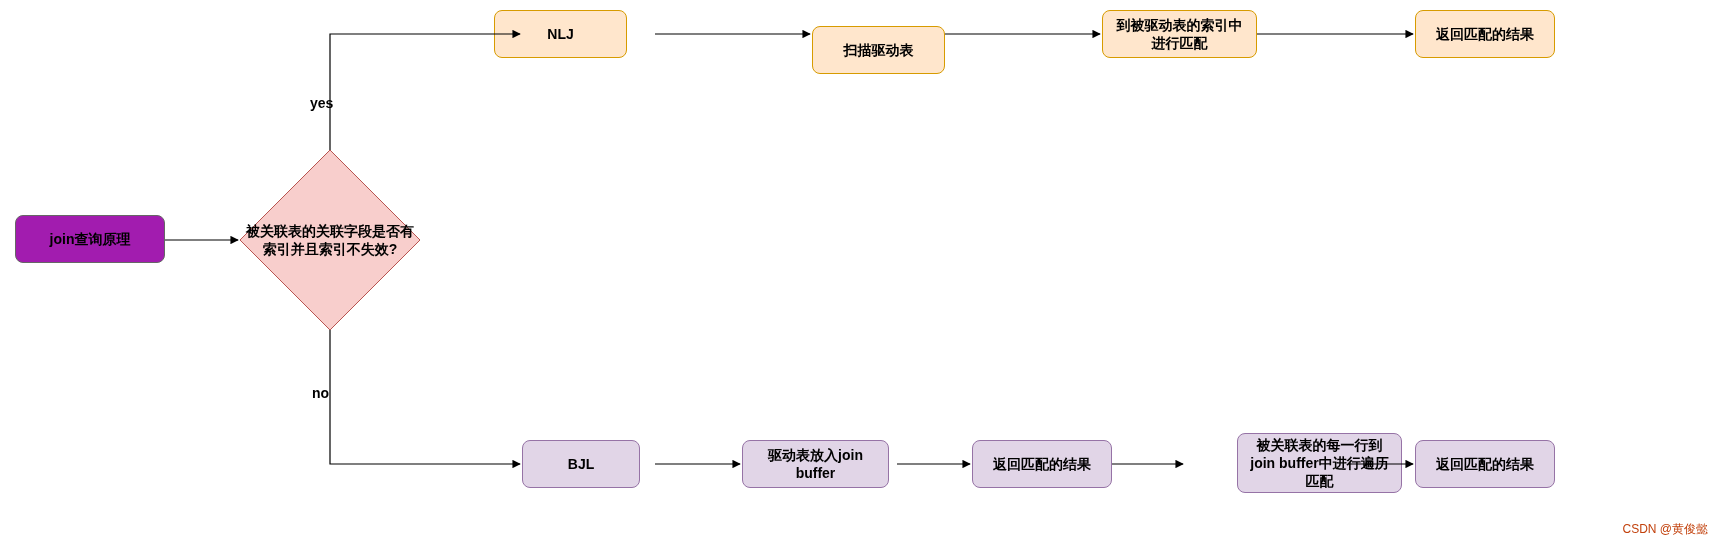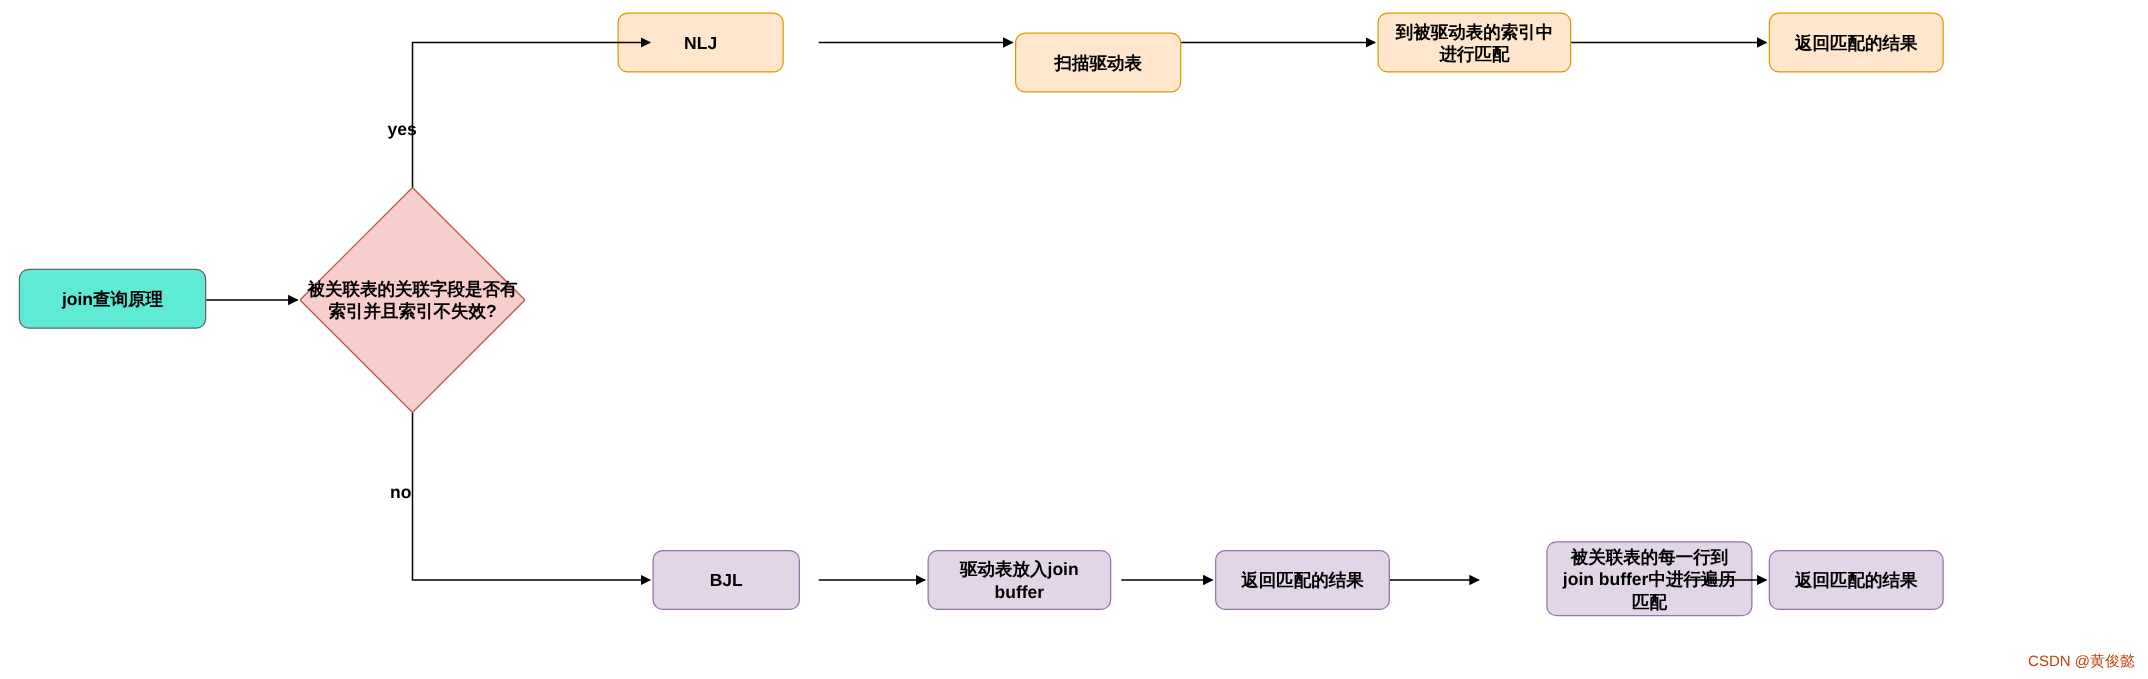--- a/index.html
+++ b/index.html
@@ -17,21 +17,21 @@
     display: flex;
     align-items: center;
     justify-content: center;
     text-align: center;
     font-size: 14px;
     font-weight: bold;
     line-height: 1.3;
     padding: 4px 8px;
   }
   .start-node {
-    background: #5eead4;
+    background: #a21caf;
     border: 1px solid #666;
     border-radius: 8px;
   }
   .decision-outer {
     position: absolute;
   }
   .diamond-text {
     position: absolute;
     width: 180px;
     left: 50%;

